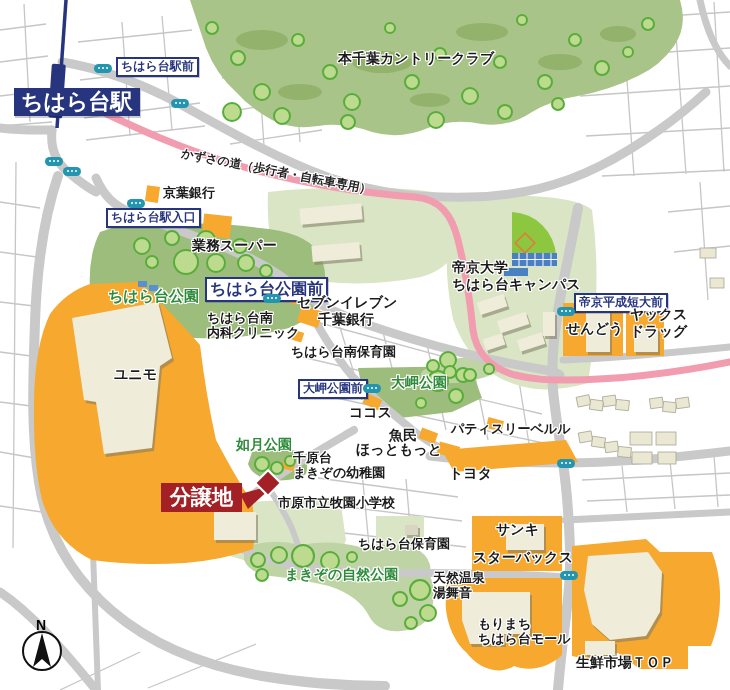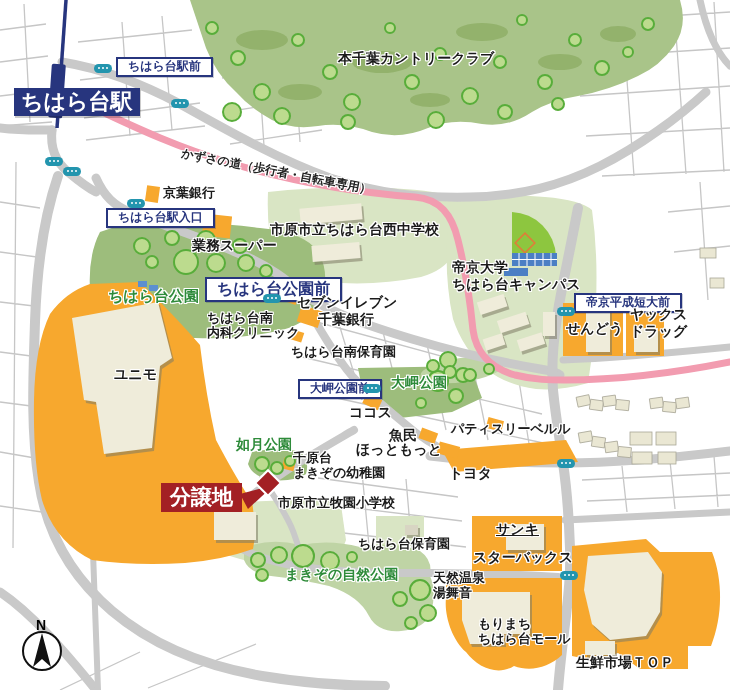--- a/index.html
+++ b/index.html
@@ -6,21 +6,21 @@
   #map{position:relative;width:730px;height:690px;overflow:hidden;background:#fff;
        font-family:"Liberation Sans","DejaVu Sans",sans-serif;}
   #map svg{position:absolute;left:0;top:0;}
   #labels{position:absolute;left:0;top:0;width:100%;height:100%;}
   .lbl{position:absolute;font-weight:bold;white-space:pre-line;line-height:1.18;color:#1a1a1a;
        text-shadow:-1px -1px 0 #fff,1px -1px 0 #fff,-1px 1px 0 #fff,1px 1px 0 #fff,
                    -1px 0 0 #fff,1px 0 0 #fff,0 -1px 0 #fff,0 1px 0 #fff;}
   .place{color:#1a1a1a;}
   .park{color:#2e8b3a;}
   .road{color:#222;transform-origin:left top;white-space:nowrap;}
-  .stop{background:#fff;border:2px solid #27357e;color:#27357e;padding:0 10px;line-height:1.3;
+  .stop{background:#fff;border:2px solid #27357e;color:#27357e;padding:0 3px;line-height:1.3;
         text-shadow:none;white-space:nowrap;box-shadow:1px 1px 0 rgba(40,50,90,.25);}
   .station{background:#27357e;color:#fff;padding:1px 7px;text-shadow:none;white-space:nowrap;
         box-shadow:1px 2px 0 rgba(0,0,0,.2);}
   .lot{background:#a32024;color:#fff;padding:2px 9px;text-shadow:none;white-space:nowrap;}
   .compass{color:#000;text-shadow:none;}
   .bus{position:absolute;width:18px;height:9px;border-radius:5px;background:#2395ae;
        display:flex;align-items:center;justify-content:center;gap:1.5px;}
   .bus i{width:2.6px;height:2.6px;border-radius:50%;background:#fff;display:block;}
   .bld{filter:drop-shadow(2.5px 3px 0 rgba(125,122,100,.55));}
   .t{fill:#bcdb8e;stroke:#58ad3a;stroke-width:2;}
@@ -233,21 +233,20 @@
 </svg>
 
 <div id="labels">
       <div class="lbl station" style="left: 14px; top: 88px; font-size: 22px;">ちはら台駅</div>
       <div class="lbl stop" style="left: 116px; top: 57px; font-size: 12px;">ちはら台駅前</div>
       <div class="lbl place" style="left: 338px; top: 50px; font-size: 14px;">本千葉カントリークラブ</div>
       <div class="lbl road" style="left: 183px; top: 146px; font-size: 12px; transform: rotate(11deg);">かずさの道（歩行者・自転車専用）</div>
       <div class="lbl place" style="left: 163px; top: 185px; font-size: 13px; text-align: right;">京葉銀行</div>
       <div class="lbl stop" style="left: 106px; top: 208px; font-size: 12px;">ちはら台駅入口</div>
       <div class="lbl place" style="left: 192px; top: 237px; font-size: 14px;">業務スーパー</div>
-      <div class="lbl place" style="left: 270px; top: 221px; font-size: 14px;">市原市立ちはら台西中学校</div>
       <div class="lbl park" style="left: 108px; top: 287px; font-size: 15px;">ちはら台公園</div>
       <div class="lbl stop" style="left: 205px; top: 277px; font-size: 16px;">ちはら台公園前</div>
       <div class="lbl place" style="left: 297px; top: 294px; font-size: 14px;">セブンイレブン</div>
       <div class="lbl place" style="left: 318px; top: 311px; font-size: 14px;">千葉銀行</div>
       <div class="lbl place" style="left: 207px; top: 310px; font-size: 13px;">ちはら台南
 内科クリニック</div>
       <div class="lbl place" style="left: 291px; top: 344px; font-size: 13px;">ちはら台南保育園</div>
       <div class="lbl place" style="left: 452px; top: 259px; font-size: 14px;">帝京大学
 ちはら台キャンパス</div>
       <div class="lbl stop" style="left: 574px; top: 293px; font-size: 12px;">帝京平成短大前</div>
@@ -260,21 +259,21 @@
       <div class="lbl place" style="left: 389px; top: 427px; font-size: 14px;">魚民</div>
       <div class="lbl place" style="left: 356px; top: 441px; font-size: 14px;">ほっともっと</div>
       <div class="lbl place" style="left: 451px; top: 421px; font-size: 13px;">パティスリーベルル</div>
       <div class="lbl place" style="left: 449px; top: 465px; font-size: 14px;">トヨタ</div>
       <div class="lbl park" style="left: 236px; top: 436px; font-size: 14px;">如月公園</div>
       <div class="lbl lot" style="left: 161px; top: 483px; font-size: 21px;">分譲地</div>
       <div class="lbl place" style="left: 293px; top: 450px; font-size: 13px;">千原台
 まきぞの幼稚園</div>
       <div class="lbl place" style="left: 278px; top: 495px; font-size: 13px;">市原市立牧園小学校</div>
       <div class="lbl place" style="left: 358px; top: 536px; font-size: 13px;">ちはら台保育園</div>
-      <div class="lbl place" style="left: 496px; top: 521px; font-size: 14px; text-decoration: underline;">サンキ</div>
+      <div class="lbl place" style="left: 496px; top: 521px; font-size: 14px;">サンキ</div>
       <div class="lbl place" style="left: 473px; top: 549px; font-size: 14px;">スターバックス</div>
       <div class="lbl park" style="left: 285px; top: 566px; font-size: 14px;">まきぞの自然公園</div>
       <div class="lbl place" style="left: 433px; top: 570px; font-size: 13px;">天然温泉
 湯舞音</div>
       <div class="lbl place" style="left: 478px; top: 616px; font-size: 13px;">もりまち
 ちはら台モール</div>
       <div class="lbl place" style="left: 576px; top: 654px; font-size: 14px;">生鮮市場ＴＯＰ</div>
       <div class="lbl place" style="left: 114px; top: 366px; font-size: 14px;">ユニモ</div>
       <div class="lbl compass" style="left: 36px; top: 617px; font-size: 14px;">N</div>
       <div class="bus" style="left: 94px; top: 63.5px;">

